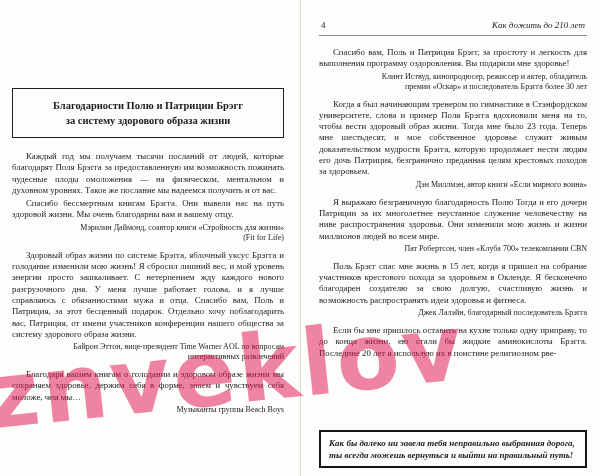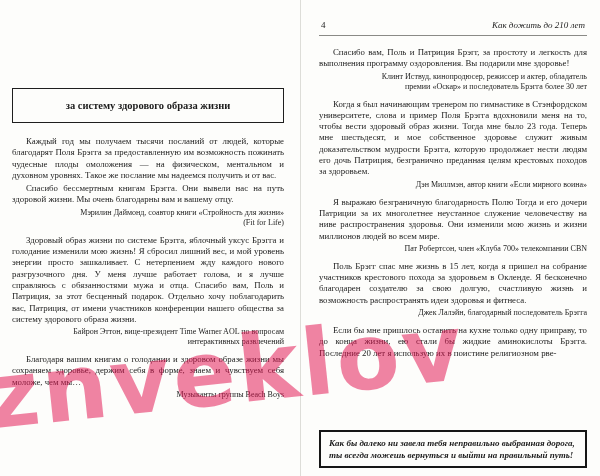--- a/index.html
+++ b/index.html
@@ -55,20 +55,21 @@
     white-space:nowrap;pointer-events:none;
   }
 </style>
 </head>
 <body>
 
 <div class="spread">
 
   <div class="page page-left">
     <div class="title-box">
+      <div>Благодарности Полю и Патриции Брэгг</div>
       <div>за систему здорового образа жизни</div>
     </div>
 
     <p class="body-text">Каждый год мы получаем тысячи посланий от людей, которые благодарят Поля Брэгга за предоставленную им возможность пожинать чудесные плоды омоложения — на физическом, ментальном и духовном уровнях. Такое же послание мы надеемся получить и от вас.</p>
 
     <p class="body-text">Спасибо бессмертным книгам Брэгга. Они вывели нас на путь здоровой жизни. Мы очень благодарны вам и вашему отцу.</p>
     <div class="attribution">Мэрилин Даймонд, соавтор книги «Стройность для жизни» (Fit for Life)</div>
 
     <p class="body-text">Здоровый образ жизни по системе Брэгга, яблочный уксус Брэгга и голодание изменили мою жизнь! Я сбросил лишний вес, и мой уровень энергии просто зашкаливает. С нетерпением жду каждого нового разгрузочного дня. У меня лучше работает голова, и я лучше справляюсь с обязанностями мужа и отца. Спасибо вам, Поль и Патриция, за этот бесценный подарок. Отдельно хочу поблагодарить вас, Патриция, от имени участников конференции нашего общества за систему здорового образа жизни.</p>
     <div class="attribution">Байрон Эттон, вице-президент Time Warner AOL по вопросам интерактивных развлечений</div>

